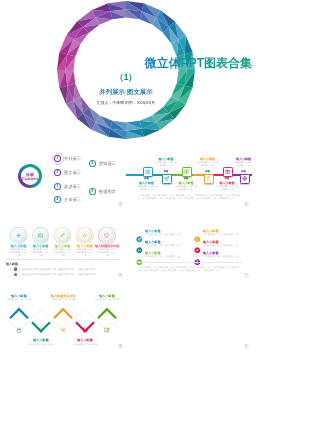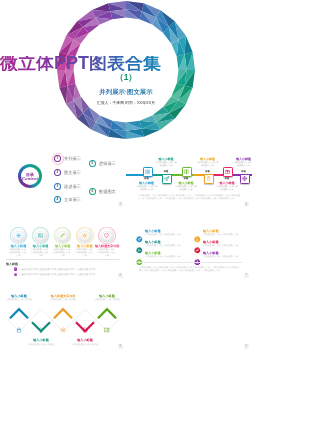--- a/index.html
+++ b/index.html
@@ -6,22 +6,22 @@
   html,body{margin:0;padding:0;background:#fff;}
   body{width:252px;height:438px;overflow:hidden;
        font-family:"Liberation Sans",sans-serif;color:#555;
        -webkit-font-smoothing:antialiased;}
   .page{position:relative;width:252px;height:438px;background:#fff;}
   .slide{position:absolute;background:#fff;overflow:hidden;}
 
   
   #s1{left:0;top:0;width:252px;height:139px;}
   #ringsvg{position:absolute;left:0;top:0;}
-  .t-title{position:absolute;left:0;top:56px;width:252px;text-align:left;
-           font-size:18px;line-height:15px;font-weight:bold;letter-spacing:0px;
+  .t-title{position:absolute;left:0;top:56px;width:252px;text-align:right;
+           font-size:12px;line-height:15px;font-weight:bold;letter-spacing:0px;
            background:linear-gradient(90deg,#a32c93 0%,#8e35a0 16%,#5b4aa6 34%,#2f6fb4 50%,#1787b6 64%,#0f9b9a 80%,#129b7c 100%);
            -webkit-background-clip:text;background-clip:text;color:transparent;}
   .t-num{position:absolute;left:0;top:73px;width:252px;text-align:center;
          font-size:8.5px;line-height:9px;font-weight:bold;color:#17916f;}
   .t-tag{position:absolute;left:0;top:88px;width:252px;text-align:center;
          font-size:6.4px;line-height:8px;font-weight:bold;
          background:linear-gradient(90deg,#4a52a8 0%,#2f79b5 45%,#139b8a 100%);
          -webkit-background-clip:text;background-clip:text;color:transparent;}
   .t-by{position:absolute;left:0;top:100px;width:252px;text-align:center;
         font-size:3.8px;line-height:7px;color:#333;letter-spacing:.1px;}

